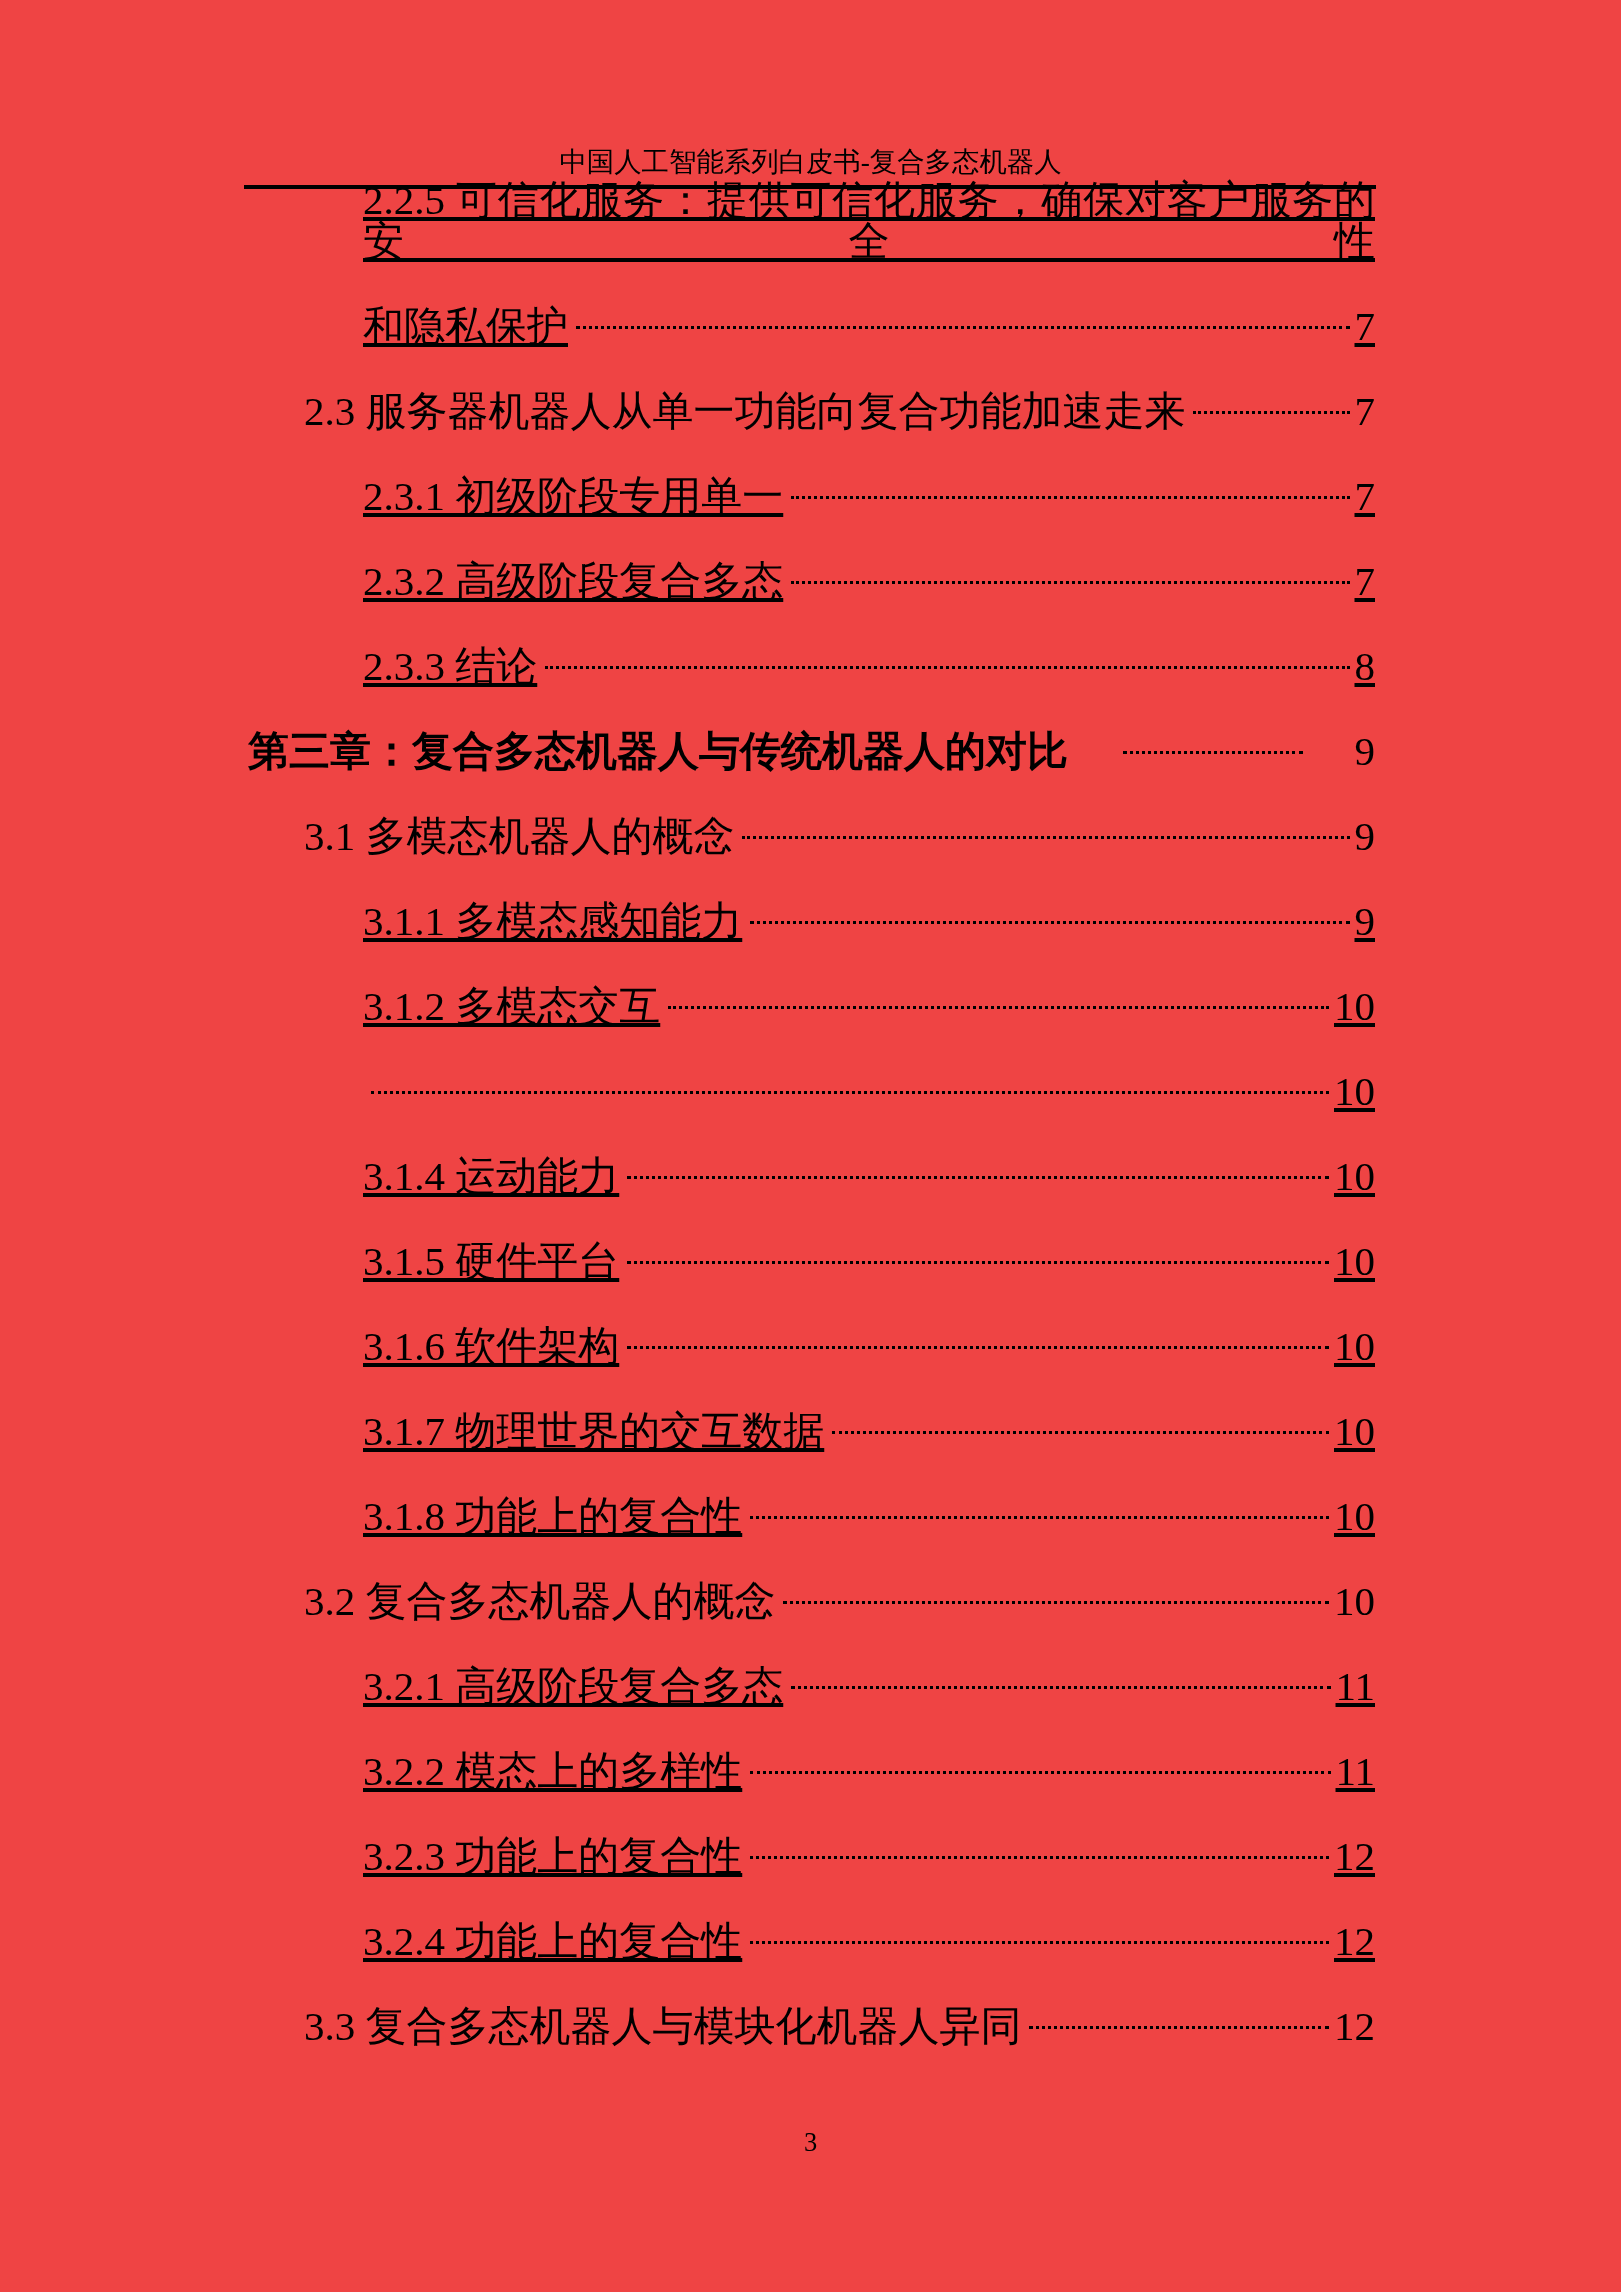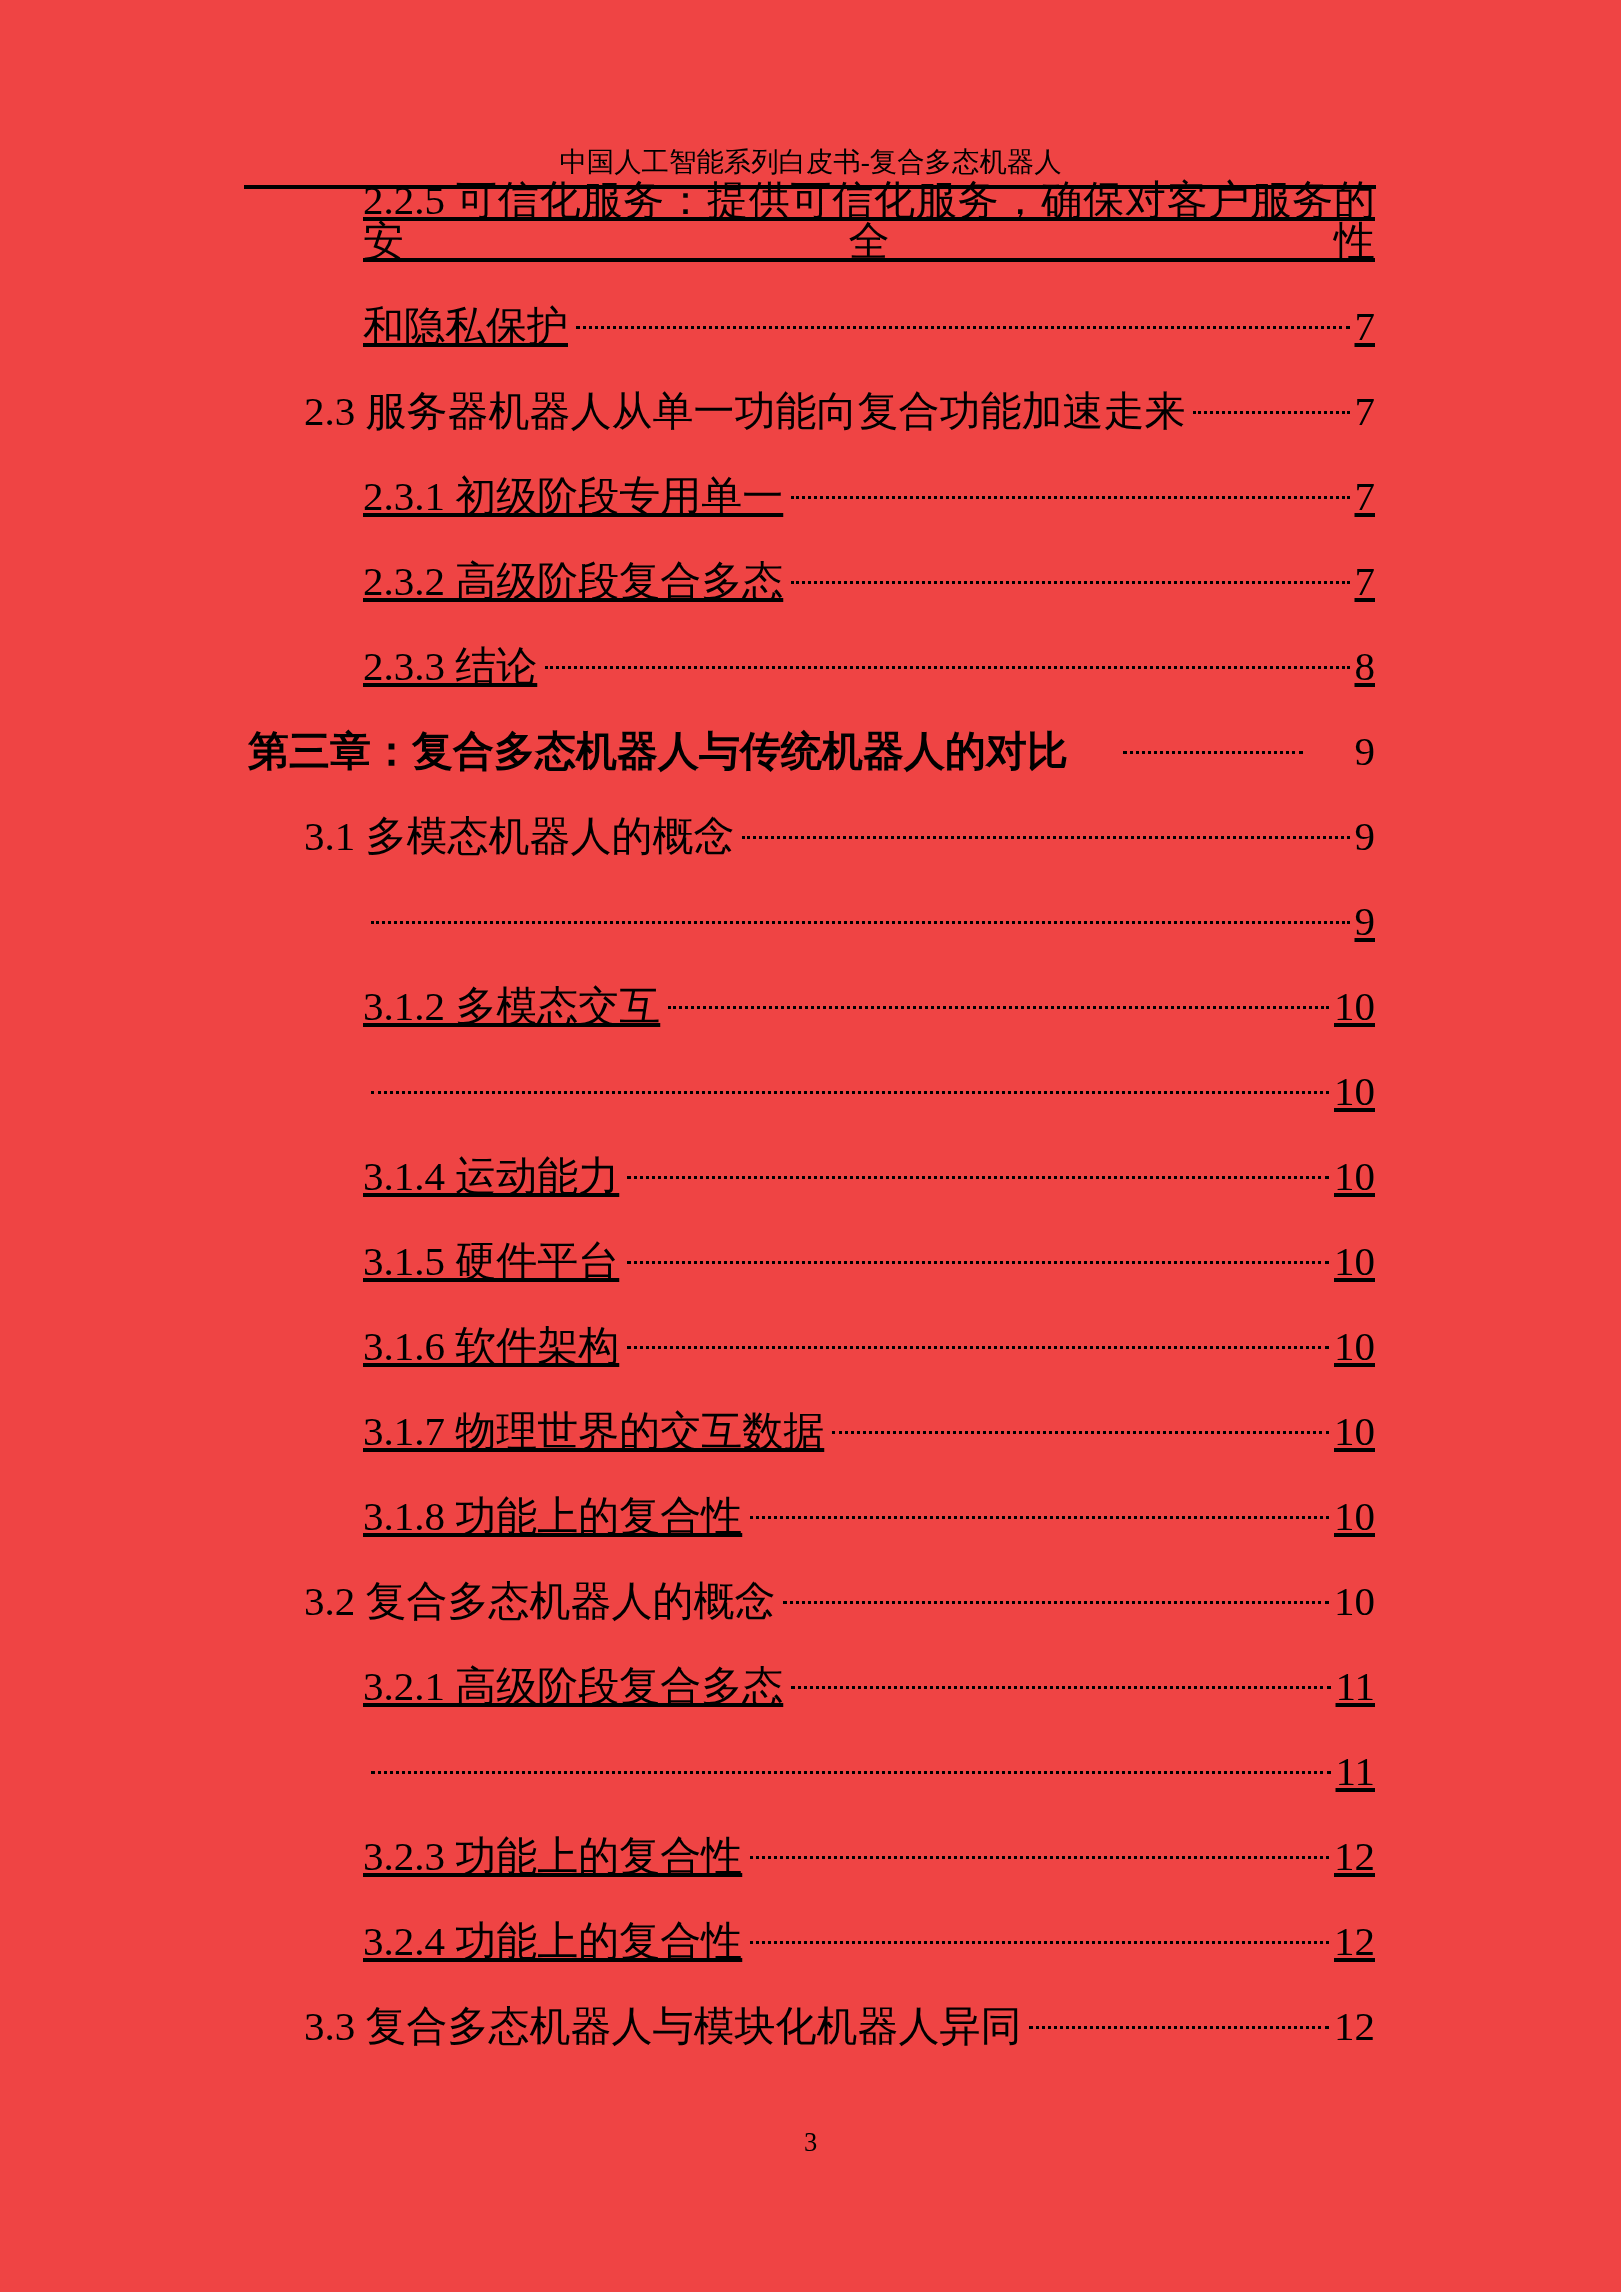--- a/index.html
+++ b/index.html
@@ -119,20 +119,21 @@
         <span class="toc-text">第三章：复合多态机器人与传统机器人的对比</span>
         <div class="leader"></div>
         <span class="toc-page">9</span>
       </div>
       <div class="toc-row lvl2">
         <span class="toc-text">3.1 多模态机器人的概念</span>
         <div class="leader"></div>
         <span class="toc-page">9</span>
       </div>
       <div class="toc-row lvl3">
+        <span class="toc-text">3.1.1 多模态感知能力</span>
         <div class="leader"></div>
         <span class="toc-page">9</span>
       </div>
       <div class="toc-row lvl3">
         <span class="toc-text">3.1.2 多模态交互</span>
         <div class="leader"></div>
         <span class="toc-page">10</span>
       </div>
       <div class="toc-row lvl3">
         <div class="leader"></div>
@@ -167,20 +168,21 @@
         <span class="toc-text">3.2 复合多态机器人的概念</span>
         <div class="leader"></div>
         <span class="toc-page">10</span>
       </div>
       <div class="toc-row lvl3">
         <span class="toc-text">3.2.1 高级阶段复合多态</span>
         <div class="leader"></div>
         <span class="toc-page">11</span>
       </div>
       <div class="toc-row lvl3">
+        <span class="toc-text">3.2.2 模态上的多样性</span>
         <div class="leader"></div>
         <span class="toc-page">11</span>
       </div>
       <div class="toc-row lvl3">
         <span class="toc-text">3.2.3 功能上的复合性</span>
         <div class="leader"></div>
         <span class="toc-page">12</span>
       </div>
       <div class="toc-row lvl3">
         <span class="toc-text">3.2.4 功能上的复合性</span>

